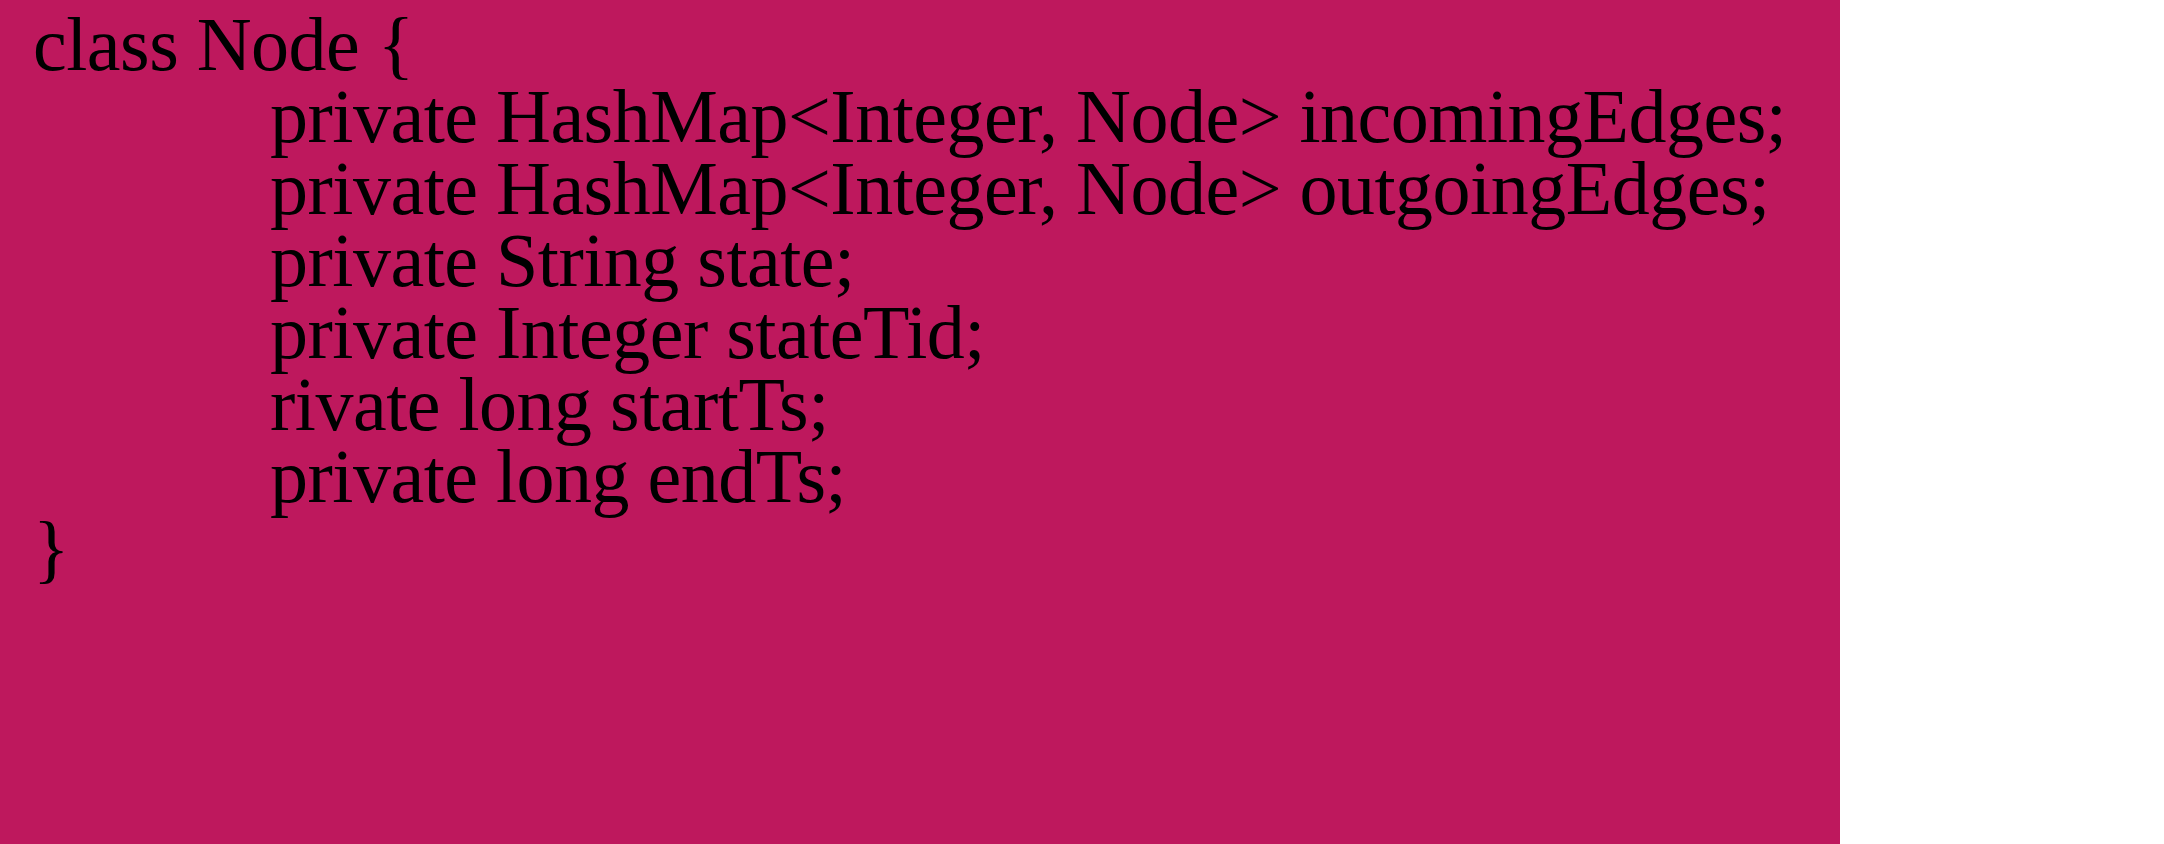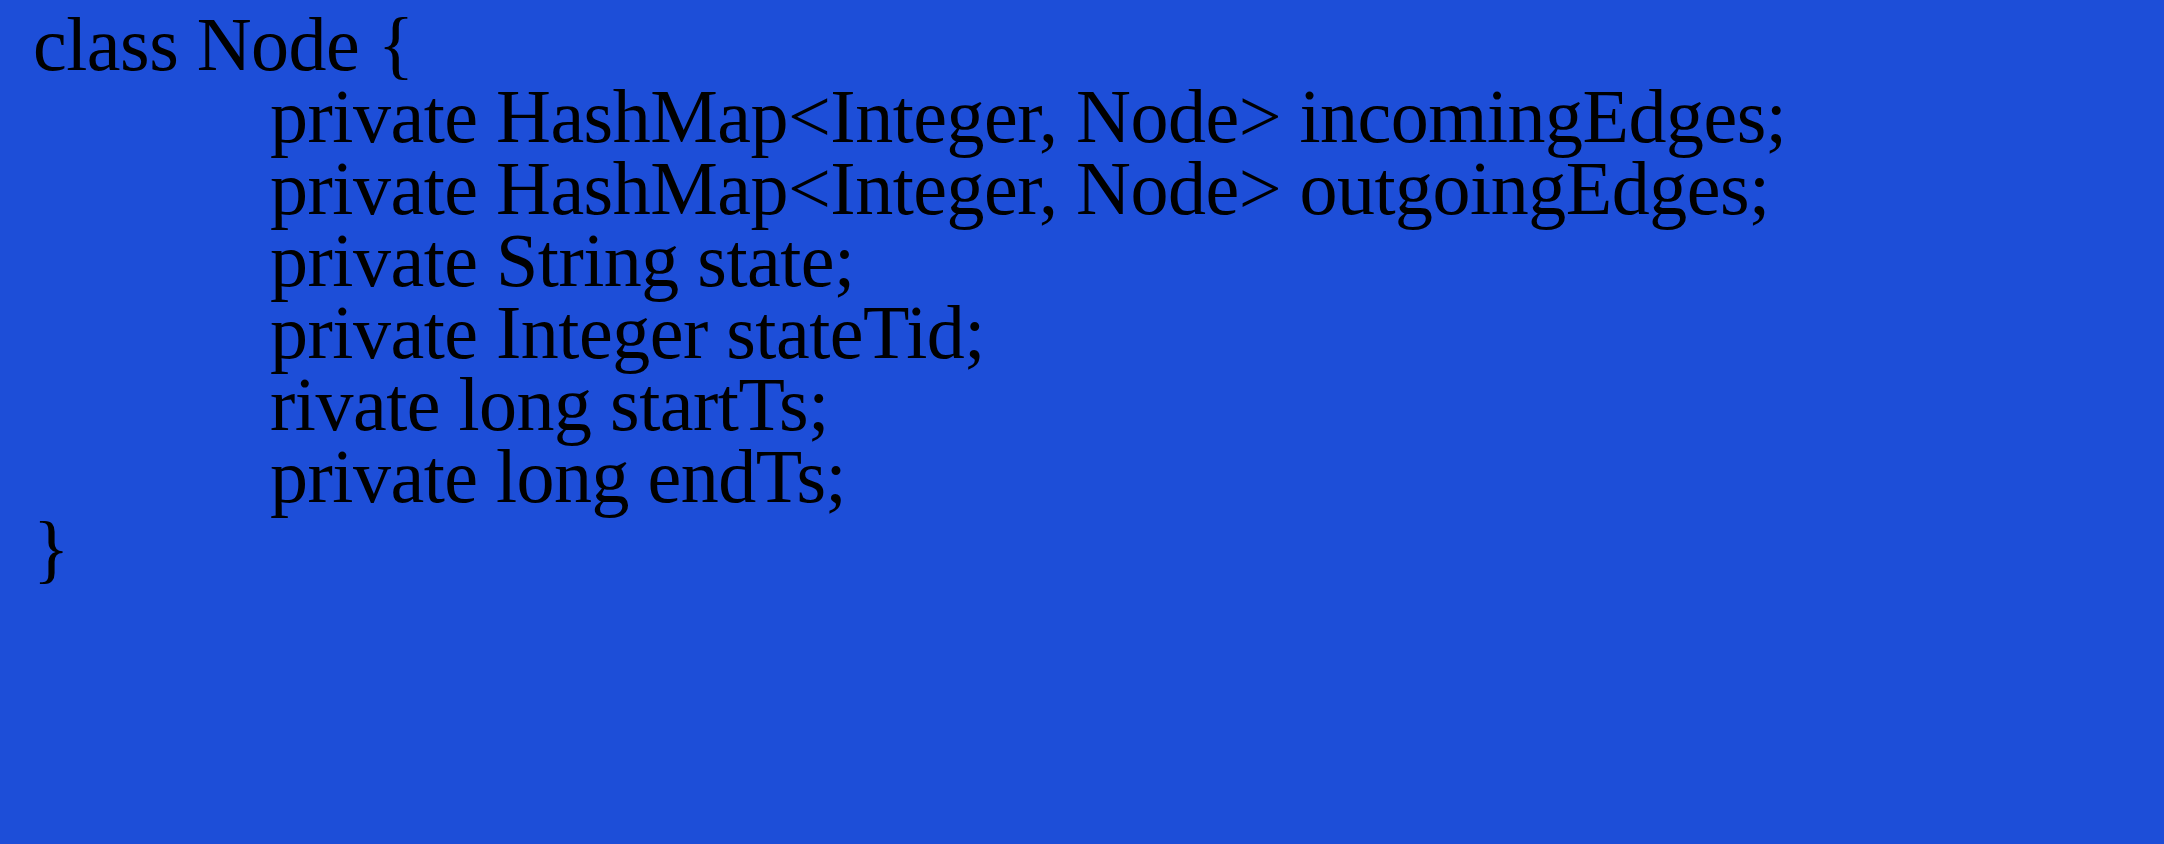--- a/index.html
+++ b/index.html
@@ -9,23 +9,23 @@
   }
   body {
     width: 2164px;
     height: 844px;
     overflow: hidden;
     font-family: "Liberation Serif", "DejaVu Serif", serif;
     color: #000000;
   }
   #code-block {
     position: relative;
-    width: 2164px;
+    width: 1840px;
     height: 844px;
-    background: #1d4ed8;
+    background: #be185d;
   }
   .code-line {
     position: absolute;
     left: 0;
     width: 2164px;
     font-family: "Liberation Serif", "DejaVu Serif", serif;
     font-size: 76px;
     line-height: 72px;
     color: #000000;
     white-space: pre;

